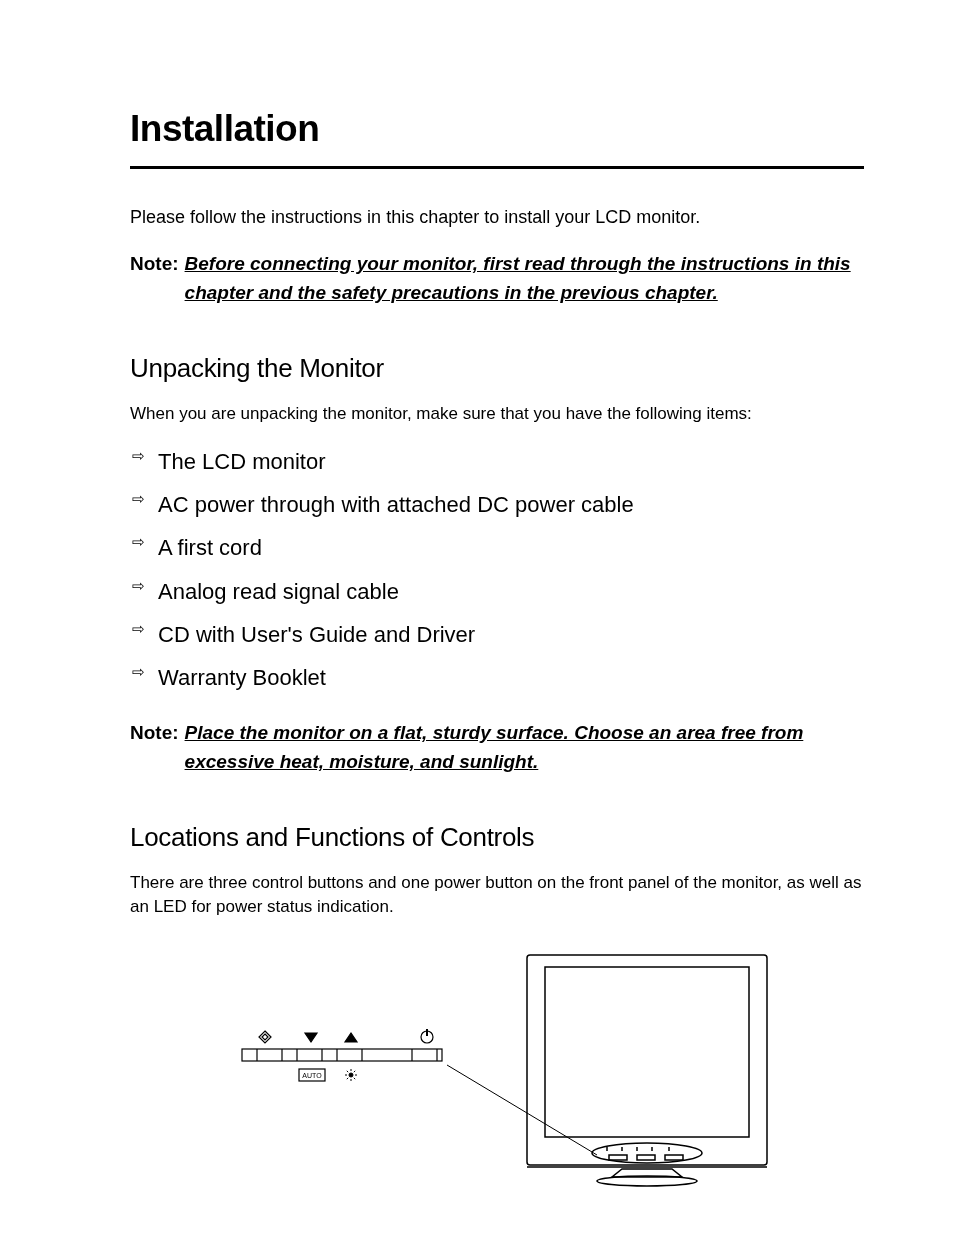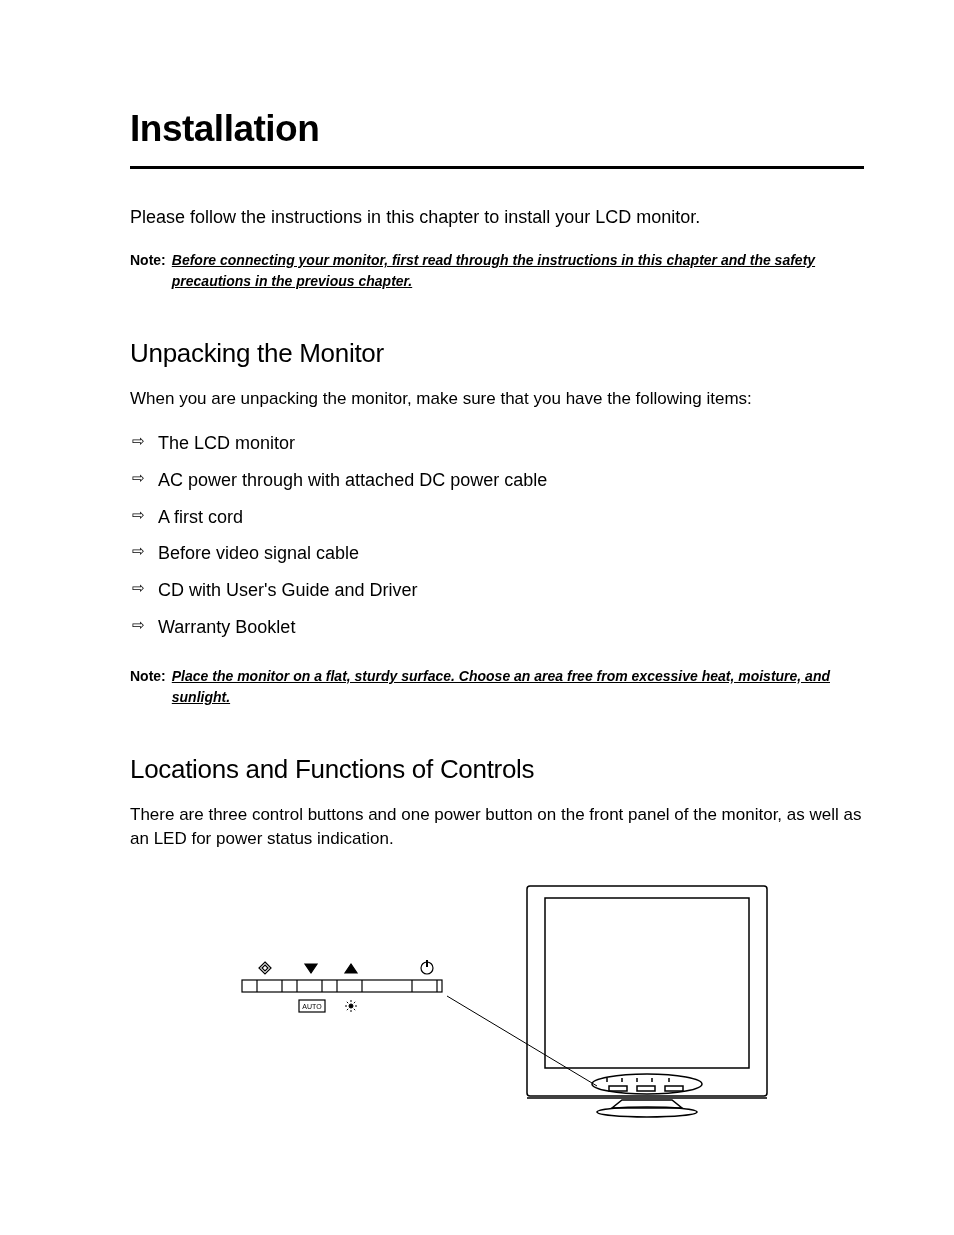--- a/index.html
+++ b/index.html
@@ -21,21 +21,21 @@
     border-bottom: 3px solid #000;
     padding-bottom: 16px;
   }
   p.intro {
     font-size: 18px;
     margin-top: 36px;
     line-height: 1.4;
   }
   .note-block {
     display: flex;
-    font-size: 14px;
+    font-size: 19px;
     margin-top: 20px;
     line-height: 1.5;
   }
   .note-label {
     font-weight: bold;
     white-space: nowrap;
     margin-right: 6px;
   }
   .note-text {
     font-style: italic;
@@ -53,21 +53,21 @@
     font-size: 17px;
     line-height: 1.4;
     margin: 12px 0 10px 0;
   }
   ul.arrow {
     list-style: none;
     padding: 0;
     margin: 14px 0 0 0;
   }
   ul.arrow li {
-    font-size: 18px;
+    font-size: 22px;
     padding: 4px 0 4px 28px;
     position: relative;
     line-height: 1.6;
   }
   ul.arrow li::before {
     content: "⇨";
     position: absolute;
     left: 2px;
     top: 4px;
     font-size: 15px;
@@ -95,21 +95,21 @@
   <span class="note-label">Note:</span>
   <span class="note-text">Before connecting your monitor, first read through the instructions in this chapter and the safety precautions in the previous chapter.</span>
 </div>
 
 <h2>Unpacking the Monitor</h2>
 <p class="body">When you are unpacking the monitor, make sure that you have the following items:</p>
 <ul class="arrow">
   <li>The LCD monitor</li>
   <li>AC power through with attached DC power cable</li>
   <li>A first cord</li>
-  <li>Before video signal cable</li>
+  <li>Analog read signal cable</li>
   <li>CD with User's Guide and Driver</li>
   <li>Warranty Booklet</li>
 </ul>
 
 <div class="note-block">
   <span class="note-label">Note:</span>
   <span class="note-text">Place the monitor on a flat, sturdy surface. Choose an area free from excessive heat, moisture, and sunlight.</span>
 </div>
 
 <h2>Locations and Functions of Controls</h2>

